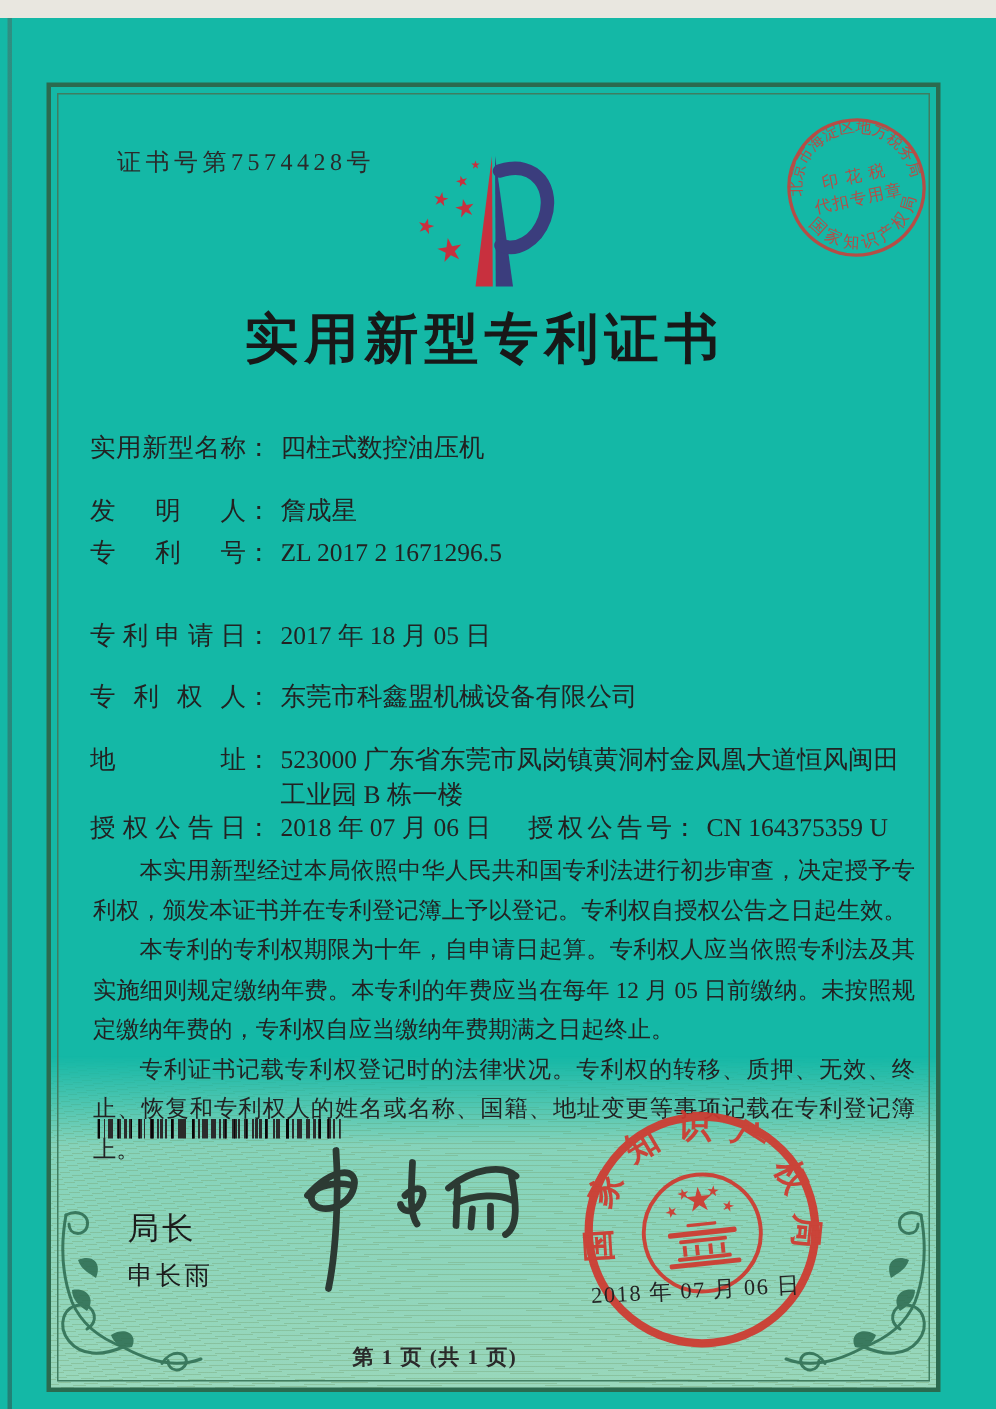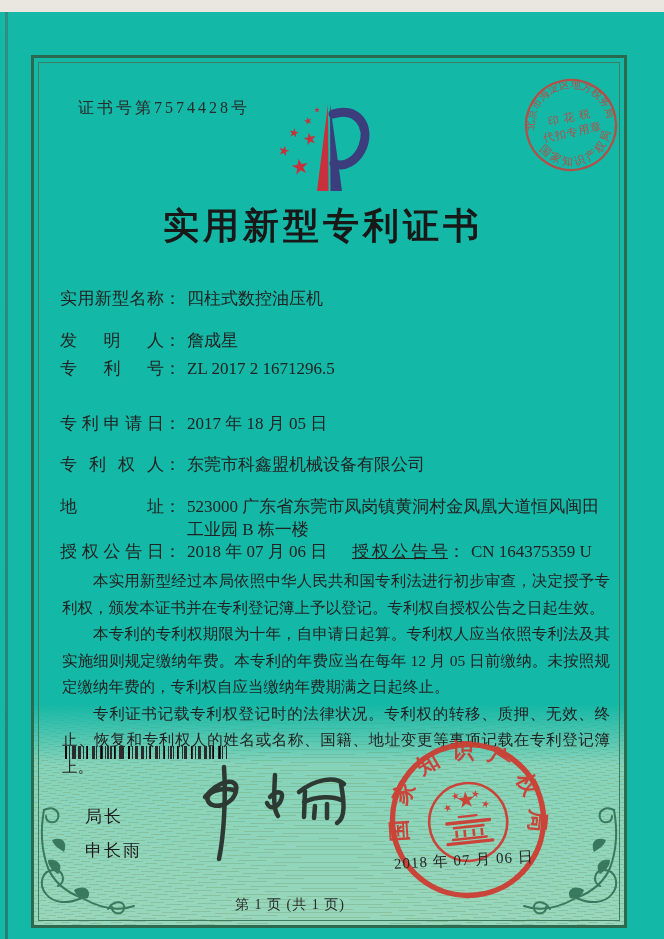--- a/index.html
+++ b/index.html
@@ -46,44 +46,44 @@
   
   .field-row{position:absolute;left:60px;font-size:17px;color:#222;}
   .f-label{display:inline-block;width:104px;text-align:justify;text-align-last:justify;
     vertical-align:top;}
   .f-colon{vertical-align:top;}
   .f-value{margin-left:6px;vertical-align:top;display:inline-block;max-width:420px;
     white-space:pre-line;line-height:23px;}
   .r0{top:275px}.r1{top:317px}.r2{top:345px}.r3{top:400px}
   .r4{top:441px}.r5{top:483px}.r6{top:528px}
   .grant-no{position:absolute;left:352px;top:528px;font-size:17px;color:#222;}
-  .grant-no .f-label{width:96px;text-decoration:underline;}
+  .grant-no .f-label{width:96px;}
   
   .body-text{position:absolute;left:62px;top:556px;width:548px;
     font-size:15.5px;line-height:26.5px;text-align:justify;color:#222;}
   .body-text p{margin:0;text-indent:2em;}
   
   .barcode{position:absolute;left:65px;top:734px;width:162px;height:13px;
     background-image:
       repeating-linear-gradient(90deg,#2b2b2b 0 1.5px,transparent 1.5px 4px,#2b2b2b 4px 5px,transparent 5px 9px),
       repeating-linear-gradient(90deg,#2b2b2b 0 2px,transparent 2px 7px);
     background-blend-mode:multiply;}
-  .officer-title{position:absolute;left:85px;top:793px;font-size:17px;letter-spacing:2px;
+  .officer-title{position:absolute;left:85px;top:793px;font-size:21px;letter-spacing:2px;
     font-family:"Liberation Sans","DejaVu Sans",sans-serif;color:#1c1c1c;}
   .officer-name{position:absolute;left:85px;top:827px;font-size:17px;letter-spacing:2px;
     font-family:"Liberation Sans","DejaVu Sans",sans-serif;color:#1c1c1c;}
   .signature{position:absolute;left:175px;top:745px;width:195px;height:110px;}
   
   .cnipa-seal{position:absolute;left:384px;top:724px;width:168px;height:168px;
     transform:rotate(-6deg);opacity:.93;}
   .cnipa-seal text{fill:var(--seal_red);font-family:"Liberation Serif",serif;font-weight:bold;}
   .seal-date{position:absolute;left:394px;top:838px;width:180px;font-size:15px;
     color:#242424;letter-spacing:1px;transform:rotate(-3deg);}
   .page-footer{position:absolute;left:0;top:884px;width:580px;text-align:center;
-    font-size:14px;letter-spacing:1px;color:#2a2a2a;}
+    font-size:14px;letter-spacing:1px;color:#2a2a2a;font-weight:bold;}
   .ornament{position:absolute;width:110px;height:118px;}
   .ornament.left{left:30px;top:794px;}
   .ornament.right{right:36px;top:794px;transform:scaleX(-1);}
 </style>
 </head>
 <body>
 
 <div class="page">
 
   <div class="scan-edge"></div>

